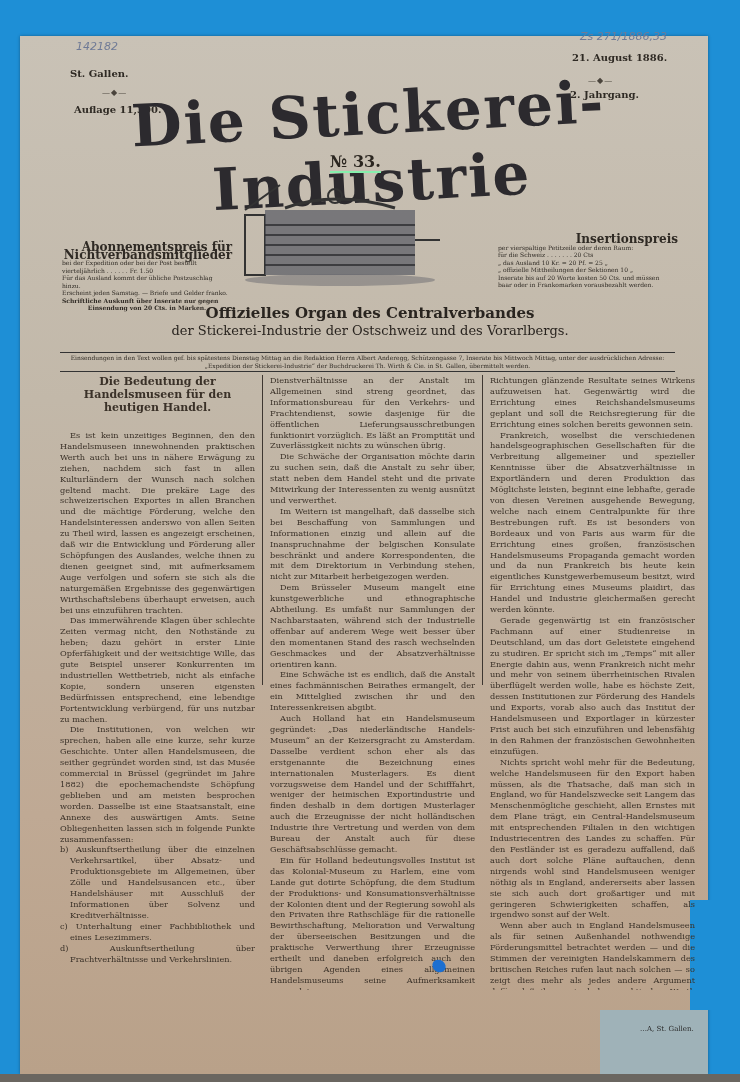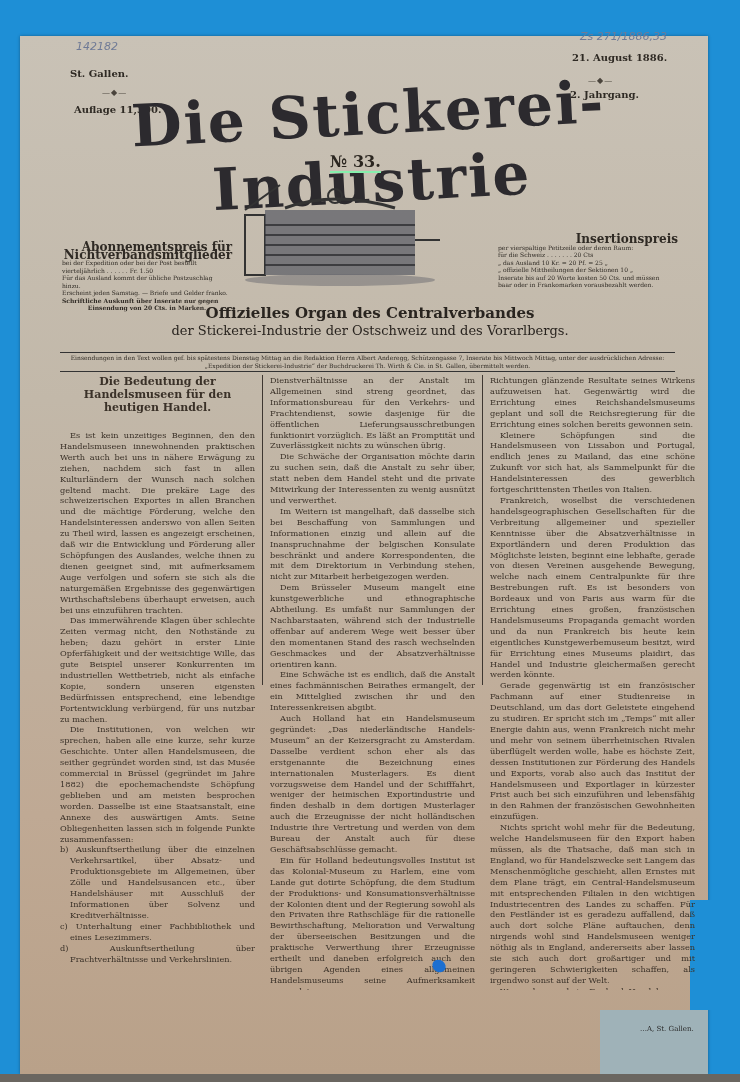--- a/index.html
+++ b/index.html
@@ -116,21 +116,20 @@
       <p>Die Schwäche der Organisation möchte darin zu suchen sein, daß die Anstalt zu sehr über, statt neben dem Handel steht und die private Mitwirkung der Interessenten zu wenig ausnützt und verwerthet.</p>
       <p>Im Weitern ist mangelhaft, daß dasselbe sich bei Beschaffung von Sammlungen und Informationen einzig und allein auf die Inanspruchnahme der belgischen Konsulate beschränkt und andere Korrespondenten, die mit dem Direktorium in Verbindung stehen, nicht zur Mitarbeit herbeigezogen werden.</p>
       <p>Dem Brüsseler Museum mangelt eine kunstgewerbliche und ethnographische Abtheilung. Es umfaßt nur Sammlungen der Nachbarstaaten, während sich der Industrielle offenbar auf anderem Wege weit besser über den momentanen Stand des rasch wechselnden Geschmackes und der Absatzverhältnisse orientiren kann.</p>
       <p>Eine Schwäche ist es endlich, daß die Anstalt eines fachmännischen Beirathes ermangelt, der ein Mittelglied zwischen ihr und den Interessenkreisen abgibt.</p>
       <p>Auch Holland hat ein Handelsmuseum gegründet: „Das niederländische Handels-Museum“ an der Keizersgracht zu Amsterdam. Dasselbe verdient schon eher als das erstgenannte die Bezeichnung eines internationalen Musterlagers. Es dient vorzugsweise dem Handel und der Schifffahrt, weniger der heimischen Exportindustrie und finden deshalb in dem dortigen Musterlager auch die Erzeugnisse der nicht holländischen Industrie ihre Vertretung und werden von dem Bureau der Anstalt auch für diese Geschäftsabschlüsse gemacht.</p>
       <p>Ein für Holland bedeutungsvolles Institut ist das Kolonial-Museum zu Harlem, eine vom Lande gut dotirte Schöpfung, die dem Studium der Produktions- und Konsumationsverhältnisse der Kolonien dient und der Regierung sowohl als den Privaten ihre Rathschläge für die rationelle Bewirthschaftung, Melioration und Verwaltung der überseeischen Besitzungen und die praktische Verwerthung ihrer Erzeugnisse ertheilt und daneben erfolgreich auch den übrigen Agenden eines allgemeinen Handelsmuseums seine Aufmerksamkeit zuwendet.</p>
     </div>
   <div class="rule" style="left:422px;"></div>
   <div class="col" id="col3" style="left:430px;width:205px;height:615px;">
       <p style="text-indent: 0px;">Richtungen glänzende Resultate seines Wirkens aufzuweisen hat. Gegenwärtig wird die Errichtung eines Reichshandelsmuseums geplant und soll die Reichsregierung für die Errichtung eines solchen bereits gewonnen sein.</p>
-      <p>Kleinere Schöpfungen sind die Handelsmuseen von Lissabon und Portugal, endlich jenes zu Mailand, das eine schöne Zukunft vor sich hat, als Sammelpunkt für die Handelsinteressen des gewerblich fortgeschrittensten Theiles von Italien.</p>
       <p>Frankreich, woselbst die verschiedenen handelsgeographischen Gesellschaften für die Verbreitung allgemeiner und spezieller Kenntnisse über die Absatzverhältnisse in Exportländern und deren Produktion das Möglichste leisten, beginnt eine lebhafte, gerade von diesen Vereinen ausgehende Bewegung, welche nach einem Centralpunkte für ihre Bestrebungen ruft. Es ist besonders von Bordeaux und von Paris aus warm für die Errichtung eines großen, französischen Handelsmuseums Propaganda gemacht worden und da nun Frankreich bis heute kein eigentliches Kunstgewerbemuseum besitzt, wird für Errichtung eines Museums plaidirt, das Handel und Industrie gleichermaßen gerecht werden könnte.</p>
       <p>Gerade gegenwärtig ist ein französischer Fachmann auf einer Studienreise in Deutschland, um das dort Geleistete eingehend zu studiren. Er spricht sich im „Temps“ mit aller Energie dahin aus, wenn Frankreich nicht mehr und mehr von seinem überrheinischen Rivalen überflügelt werden wolle, habe es höchste Zeit, dessen Institutionen zur Förderung des Handels und Exports, vorab also auch das Institut der Handelsmuseen und Exportlager in kürzester Frist auch bei sich einzuführen und lebensfähig in den Rahmen der französischen Gewohnheiten einzufügen.</p>
       <p>Nichts spricht wohl mehr für die Bedeutung, welche Handelsmuseen für den Export haben müssen, als die Thatsache, daß man sich in England, wo für Handelszwecke seit Langem das Menschenmögliche geschieht, allen Ernstes mit dem Plane trägt, ein Central-Handelsmuseum mit entsprechenden Filialen in den wichtigen Industriecentren des Landes zu schaffen. Für den Festländer ist es geradezu auffallend, daß auch dort solche Pläne auftauchen, denn nirgends wohl sind Handelsmuseen weniger nöthig als in England, andererseits aber lassen sie sich auch dort großartiger und mit geringeren Schwierigkeiten schaffen, als irgendwo sonst auf der Welt.</p>
       <p>Wenn aber auch in England Handelsmuseen als für seinen Außenhandel nothwendige Förderungsmittel betrachtet werden — und die Stimmen der vereinigten Handelskammern des britischen Reiches rufen laut nach solchen — so zeigt dies mehr als jedes andere Argument dafür, daß ihnen ein hoher praktischer Werth innewohnt.</p>
     </div>
 </div>
 
 <div class="ink"></div>
 <div class="imprint">…A, St. Gallen.</div>
 

